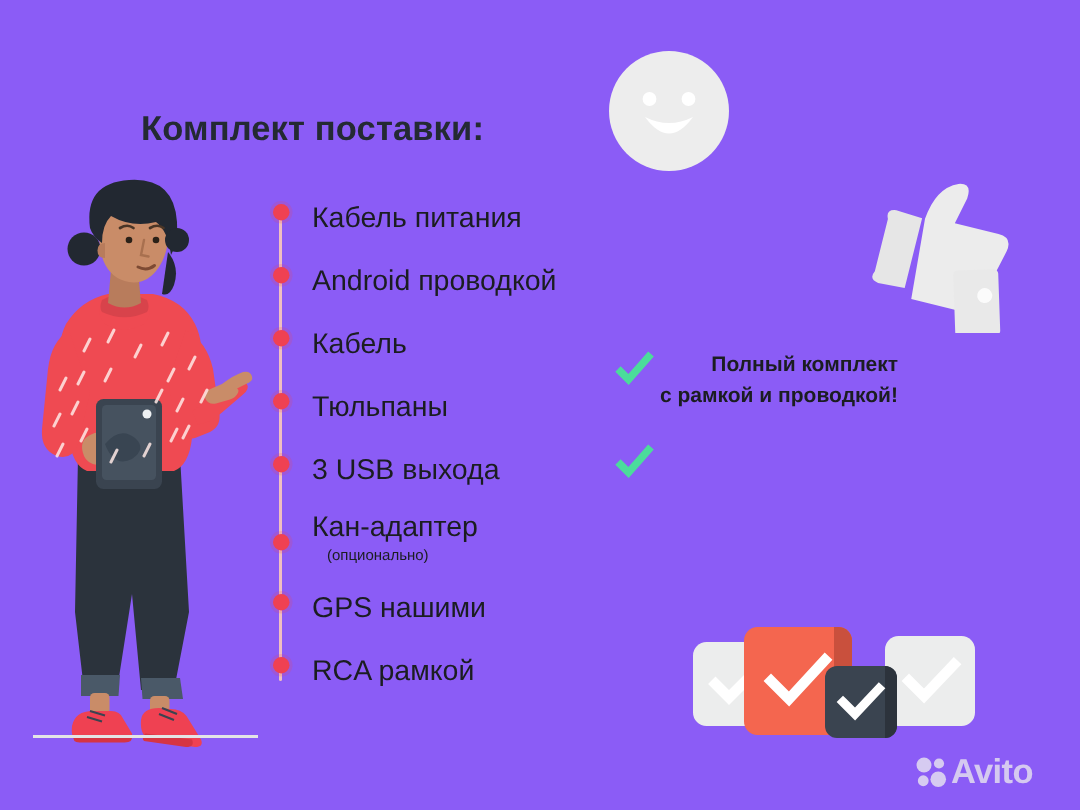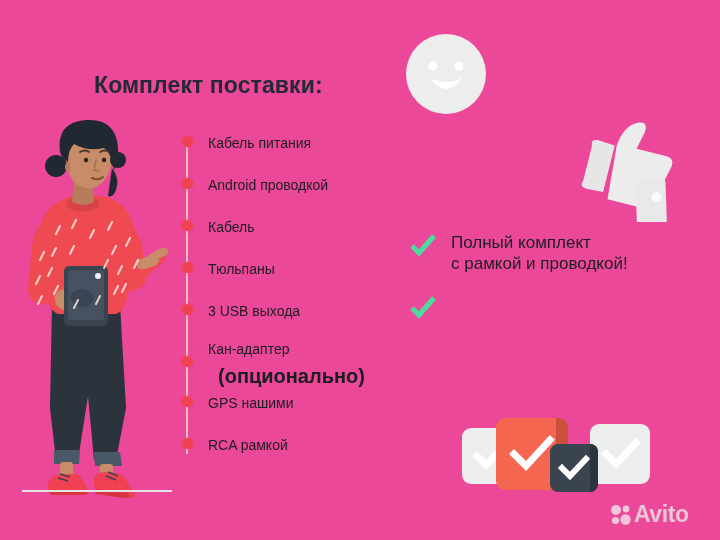--- a/index.html
+++ b/index.html
@@ -5,21 +5,22 @@
   * { box-sizing: border-box; margin: 0; padding: 0; }
   html, body {
     width: 720px; height: 540px;
     overflow: hidden;
     background: #fbfbfb;
     font-family: "Liberation Sans", "DejaVu Sans", sans-serif;
   }
   #stage {
     position: relative;
     width: 720px; height: 540px;
-    background: #ec4899;
+    background: #8b5cf6;
+    text-align: right;
   }
 
   
   .deco { position: absolute; pointer-events: none; }
   #smiley { left: 404px; top: 32px; width: 84px; height: 84px; }
   #thumb  { left: 572px; top: 112px; width: 118px; height: 110px; }
 
   
   #title {
     position: absolute;
@@ -55,47 +56,46 @@
     position: absolute;
     left: 10px;
     width: 11px; height: 11px;
     border-radius: 50%;
     background: #ef4152;
     box-shadow: 0 0 0 2px rgba(239,65,82,.18);
   }
   .li-text {
     position: absolute;
     left: 36px;
-    font-size: 14px;
+    font-size: 19px;
     color: #1b1d21;
     white-space: nowrap;
     line-height: 1;
   }
   .li-sub {
     position: absolute;
     left: 46px;
-    font-size: 20px;
+    font-size: 10px;
     color: #1b1d21;
     white-space: nowrap;
     line-height: 1;
-    font-weight: bold;
   }
 
   
   .benefit { position: absolute; display: flex; align-items: flex-start; }
   #benefit-0 { left: 408px; top: 232px; }
   #benefit-1 { left: 408px; top: 294px; }
   .check-ico { width: 30px; height: 30px; flex: 0 0 30px; margin-top: -1px; }
   .benefit-text {
-    font-size: 17px;
+    font-size: 14px;
     line-height: 21px;
     color: #1b1d21;
-    font-weight: 400;
+    font-weight: 700;
     white-space: pre-line;
-    margin-left: 13px;
+    margin-left: 2px;
   }
 
   
   #boxes { position: absolute; left: 462px; top: 416px; width: 182px; height: 76px; }
   .box { position: absolute; border-radius: 9px; }
   .box svg { position: absolute; inset: 0; width: 100%; height: 100%; }
   #box-a { left: 0px;   top: 12px; width: 56px; height: 56px; background: #eceded; }
   #box-b { left: 34px;  top: 2px;  width: 72px; height: 72px; background: #f4664f; }
   #box-b .shade { position:absolute; right:0; top:0; width:12px; height:72px; background:#c9503d; border-radius:0 9px 9px 0; }
   #box-c { left: 88px;  top: 28px; width: 48px; height: 48px; background: #3a4450; border-radius: 8px; }

